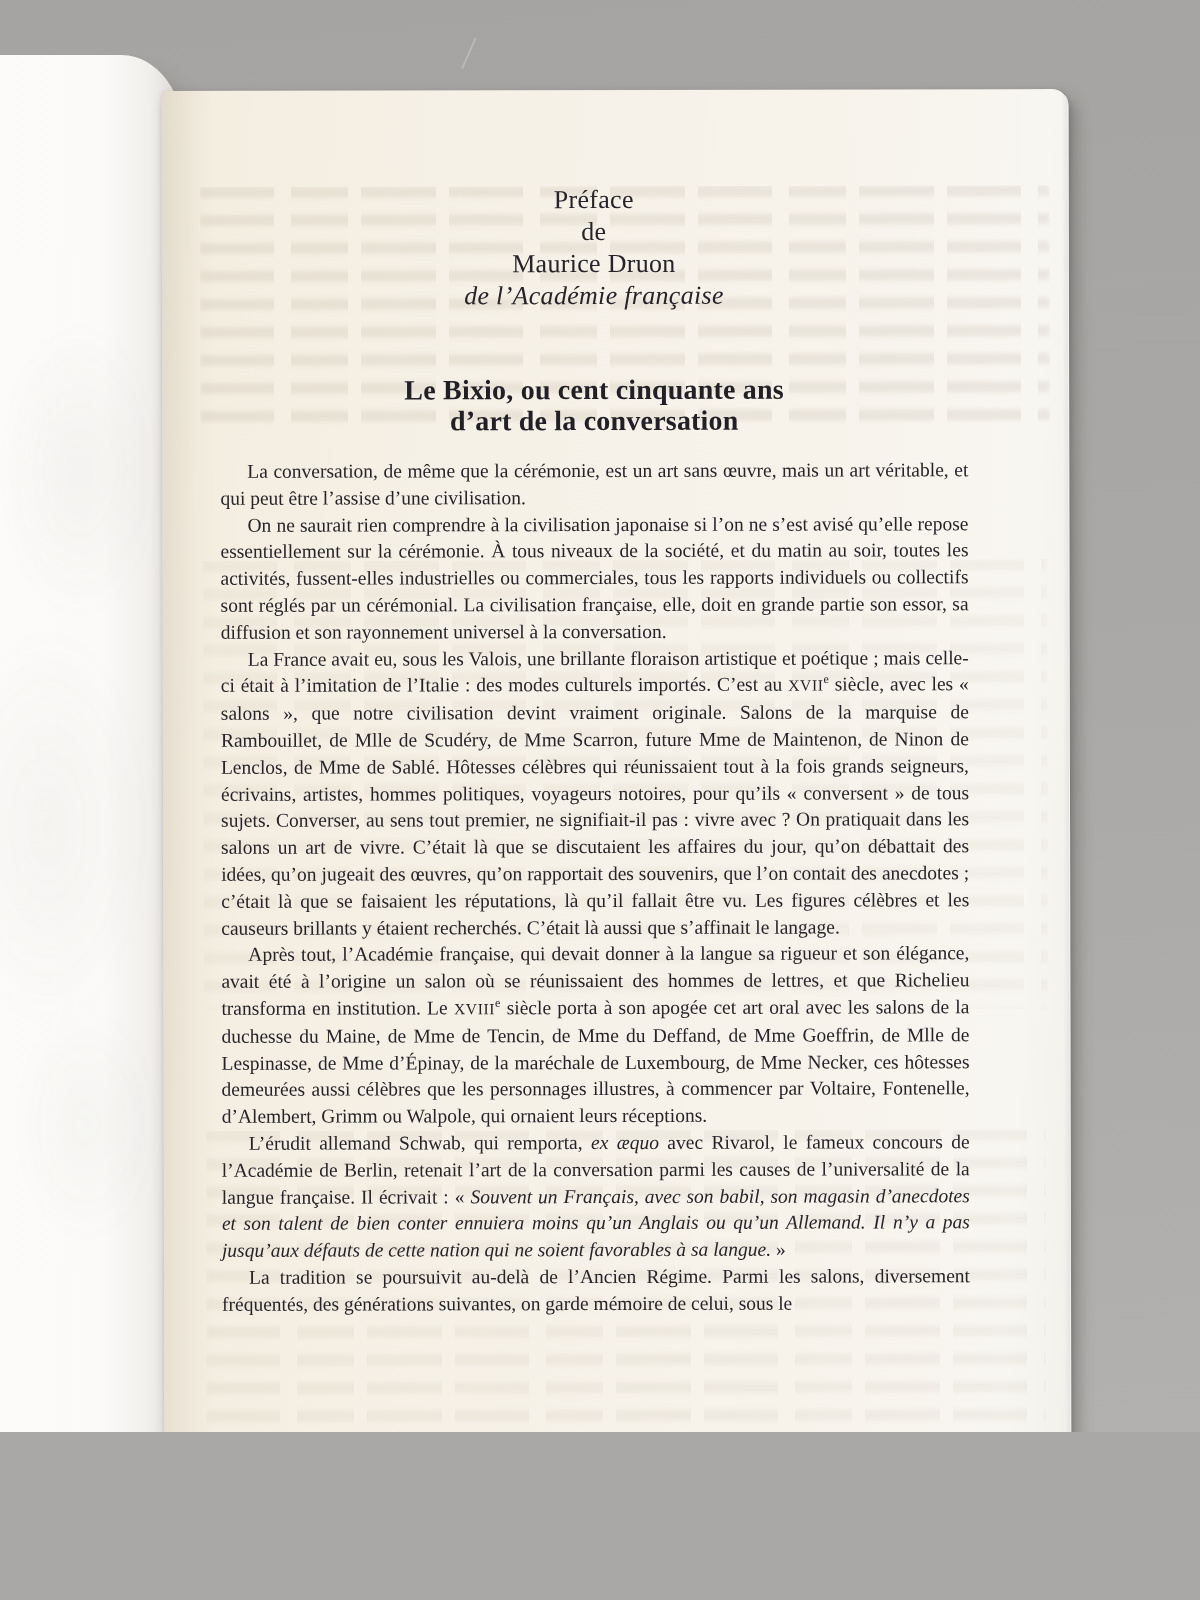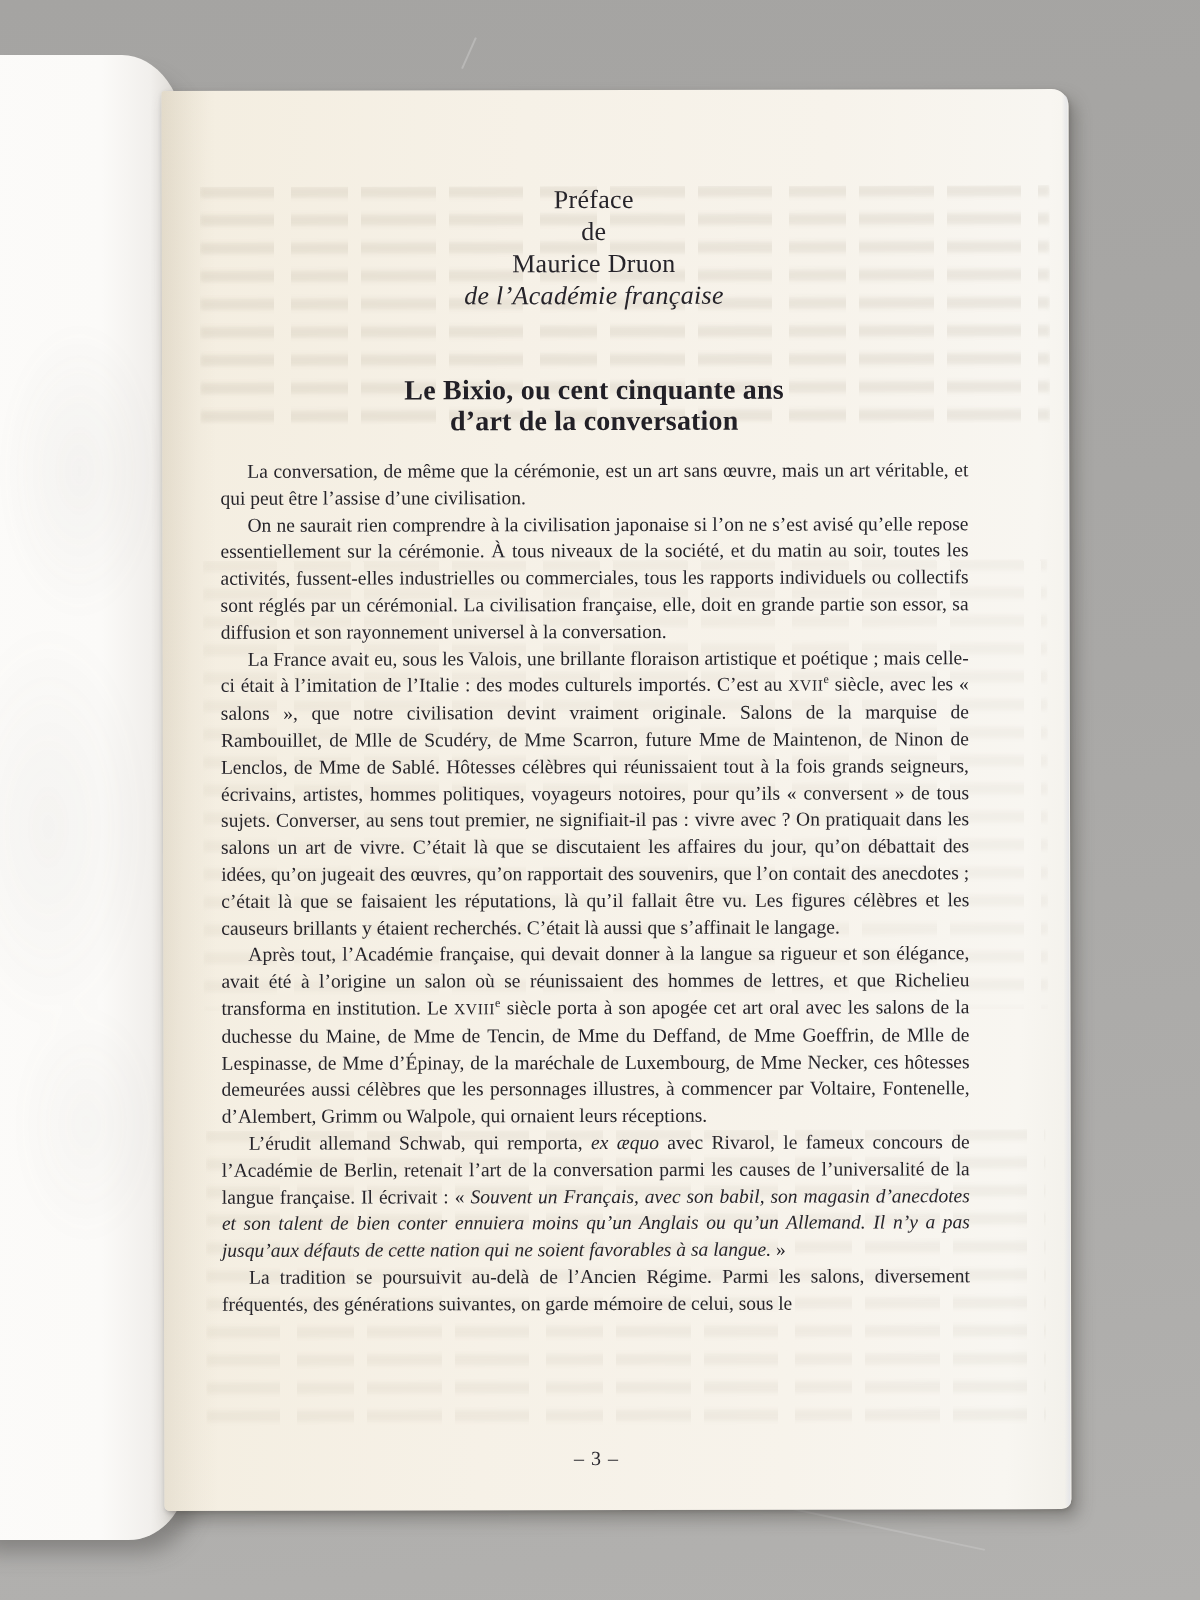--- a/index.html
+++ b/index.html
@@ -1,17 +1,17 @@
 <!DOCTYPE html>
 <html lang="fr"><head>
 <meta charset="utf-8">
 <style>
   html,body{margin:0;padding:0;background:#a9a8a6;}
   .scene{
-    position:relative;width:1200px;height:1600px;overflow:hidden;
+    position:relative;width:1200px;height:1432px;overflow:hidden;
     background:linear-gradient(175deg,#a5a4a2 0%,#a9a8a6 45%,#aeadab 78%,#b2b1af 100%);
     font-family:"Liberation Serif","DejaVu Serif",serif;
   }
   
   .bg-scratch{position:absolute;background:rgba(255,255,255,.22);pointer-events:none;}
   .bg-scratch.s1{left:468px;top:36px;width:1.5px;height:34px;transform:rotate(24deg);}
   .bg-scratch.s2{left:520px;top:1500px;width:470px;height:1.5px;transform:rotate(12deg);background:rgba(255,255,255,.16);}
   .dust{position:absolute;left:506px;top:139px;width:3px;height:3px;border-radius:50%;
         background:rgba(70,68,66,.55);filter:blur(.4px);}
 

